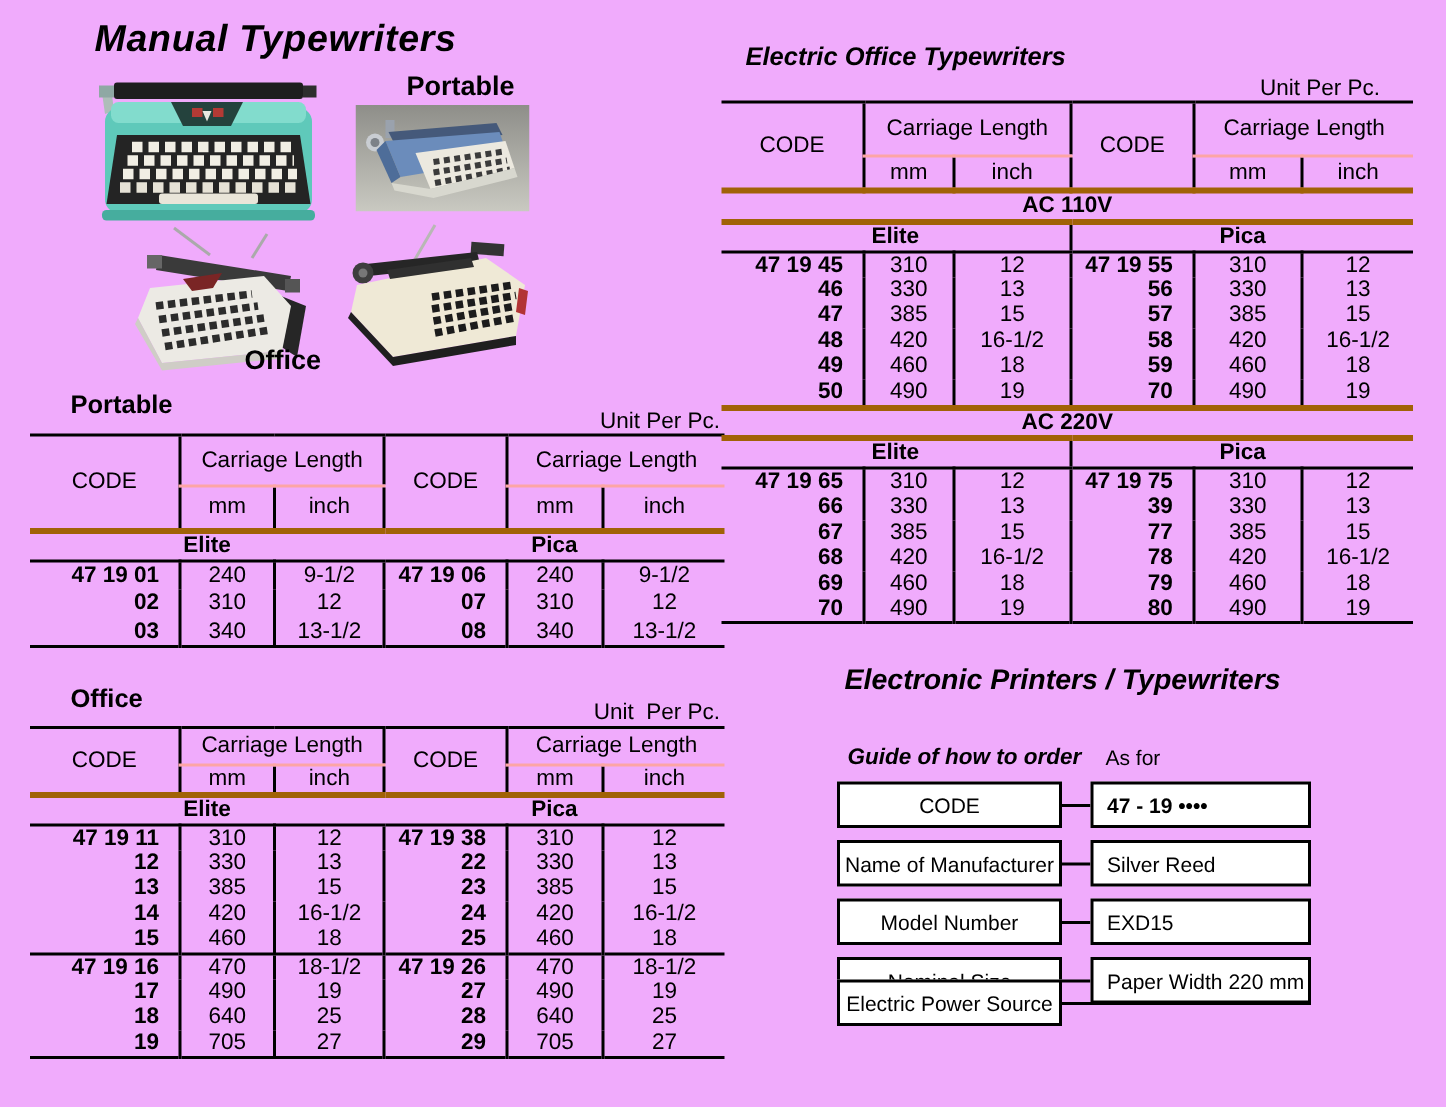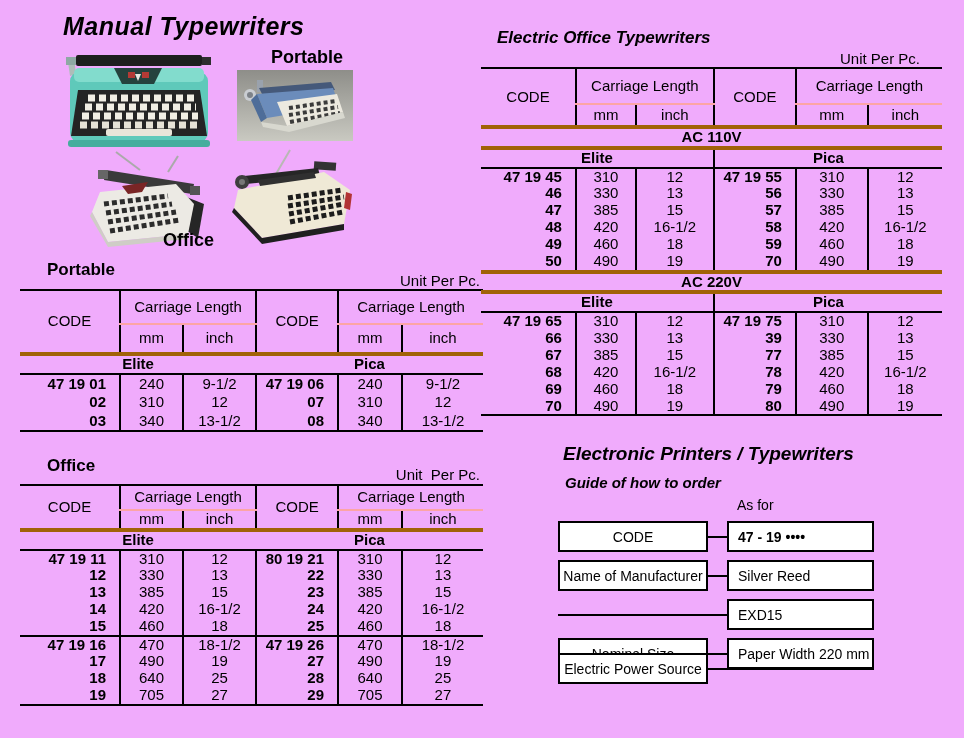--- a/index.html
+++ b/index.html
@@ -214,21 +214,21 @@
         <tr class="band">
           <td colspan="3">Elite</td>
           <td colspan="3" class="pica-pad">Pica</td>
         </tr>
       </tbody>
       <tbody class="data">
           <tr>
             <td class="code-cell">47 19 11</td>
             <td class="num-cell vleft">310</td>
             <td class="num-cell vleft">12</td>
-            <td class="code-cell vleft">80 19 21</td>
+            <td class="code-cell vleft">47 19 38</td>
             <td class="num-cell vleft">310</td>
             <td class="num-cell vleft">12</td>
           </tr>
           <tr>
             <td class="code-cell">12</td>
             <td class="num-cell vleft">330</td>
             <td class="num-cell vleft">13</td>
             <td class="code-cell vleft">22</td>
             <td class="num-cell vleft">330</td>
             <td class="num-cell vleft">13</td>
@@ -435,34 +435,35 @@
             <td class="num-cell vleft">19</td>
             <td class="code-cell vleft">80</td>
             <td class="num-cell vleft">490</td>
             <td class="num-cell vleft">19</td>
           </tr>
         </tbody>
     </table>
   </div>
 
   <div class="abs title-md" style="left:563px;top:443px;">Electronic Printers / Typewriters</div>
-  <div class="abs title-sm" style="left:565px;top:474px;">Guide of how to order</div>
+  <div class="abs title-sm" style="left:565px;top:496px;">Guide of how to order</div>
   <div class="abs asfor" style="left:737px;top:497px;">As for</div>
 
   <div class="grow" style="top:521px;">
     <div class="gbox glabel">CODE</div>
     <div class="gconn"></div>
     <div class="gbox gvalue gbold">47 - 19 ••••</div>
   </div>
   <div class="grow" style="top:560px;">
     <div class="gbox glabel">Name of Manufacturer</div>
     <div class="gconn"></div>
     <div class="gbox gvalue">Silver Reed</div>
   </div>
   <div class="grow" style="top:599px;">
+    <div class="gbox glabel">Model Number</div>
     <div class="gconn"></div>
     <div class="gbox gvalue">EXD15</div>
   </div>
   <div class="grow" style="top:638px;">
     <div class="gbox glabel">Nominal Size</div>
     <div class="gconn"></div>
     <div class="gbox gvalue">Paper Width 220 mm</div>
   </div>
   <div class="grow" style="top:653px;">
     <div class="gbox glabel">Electric Power Source</div>

